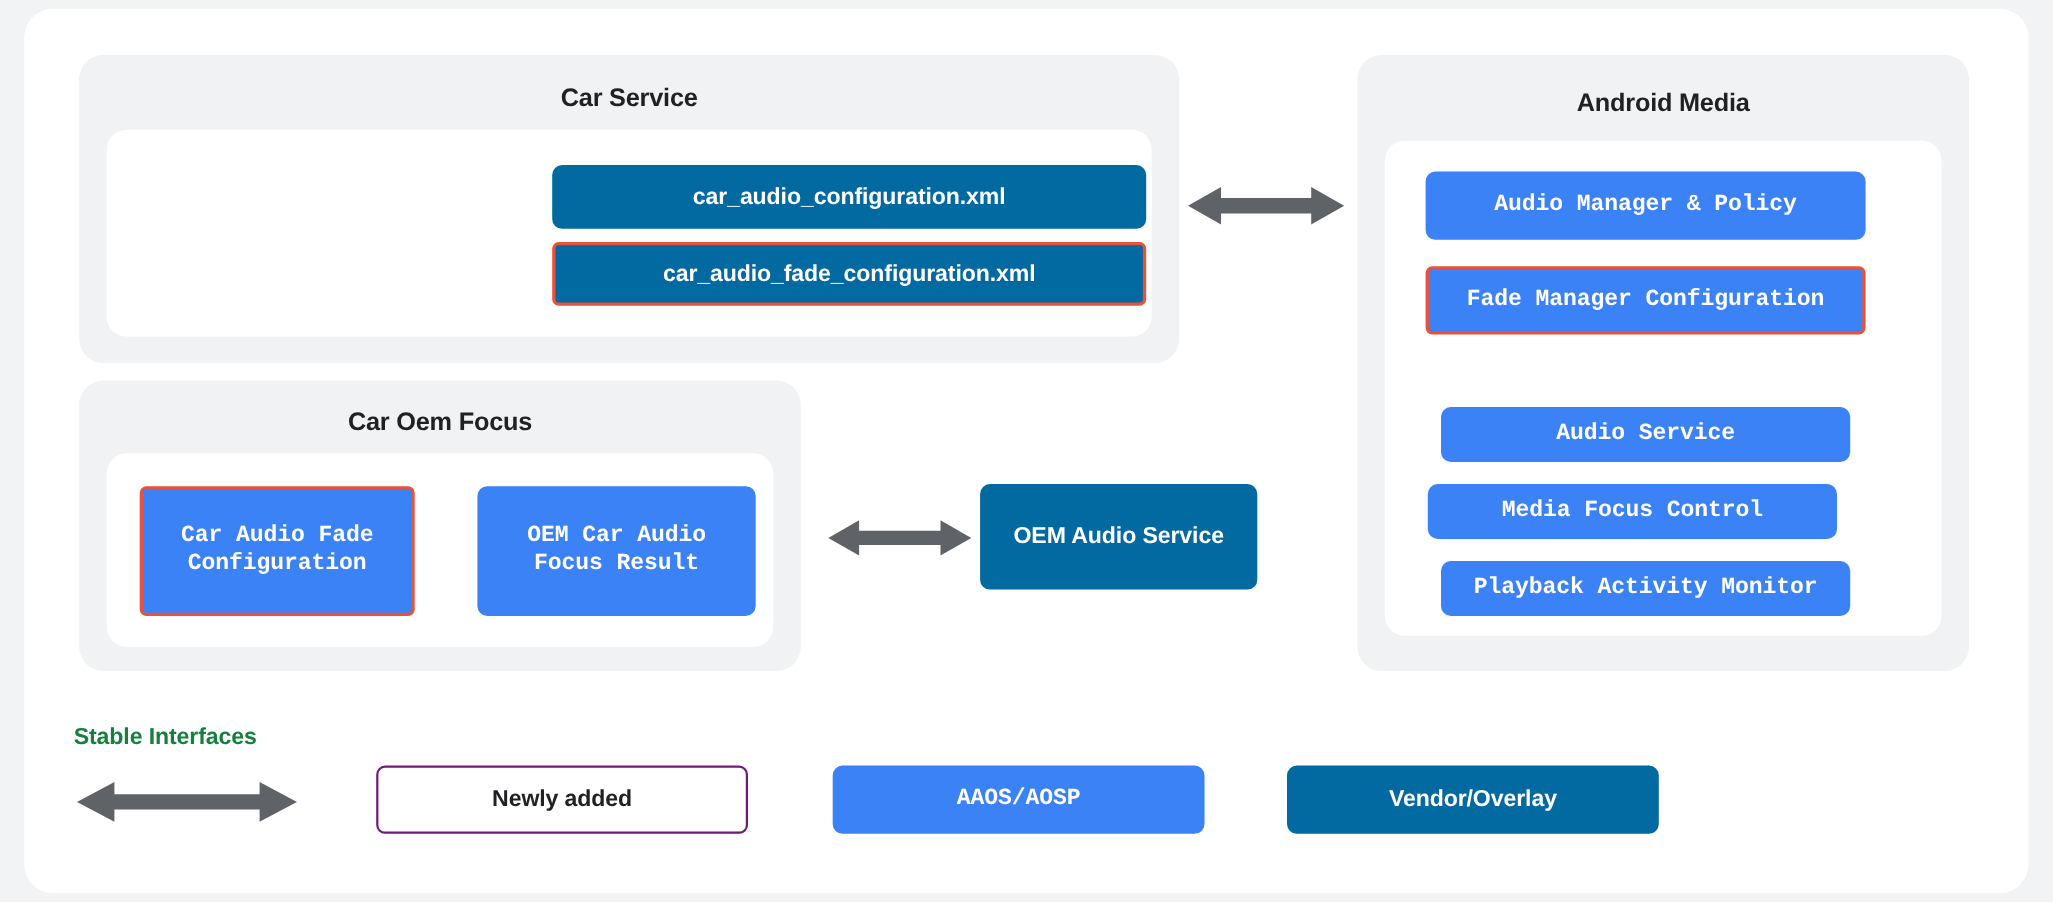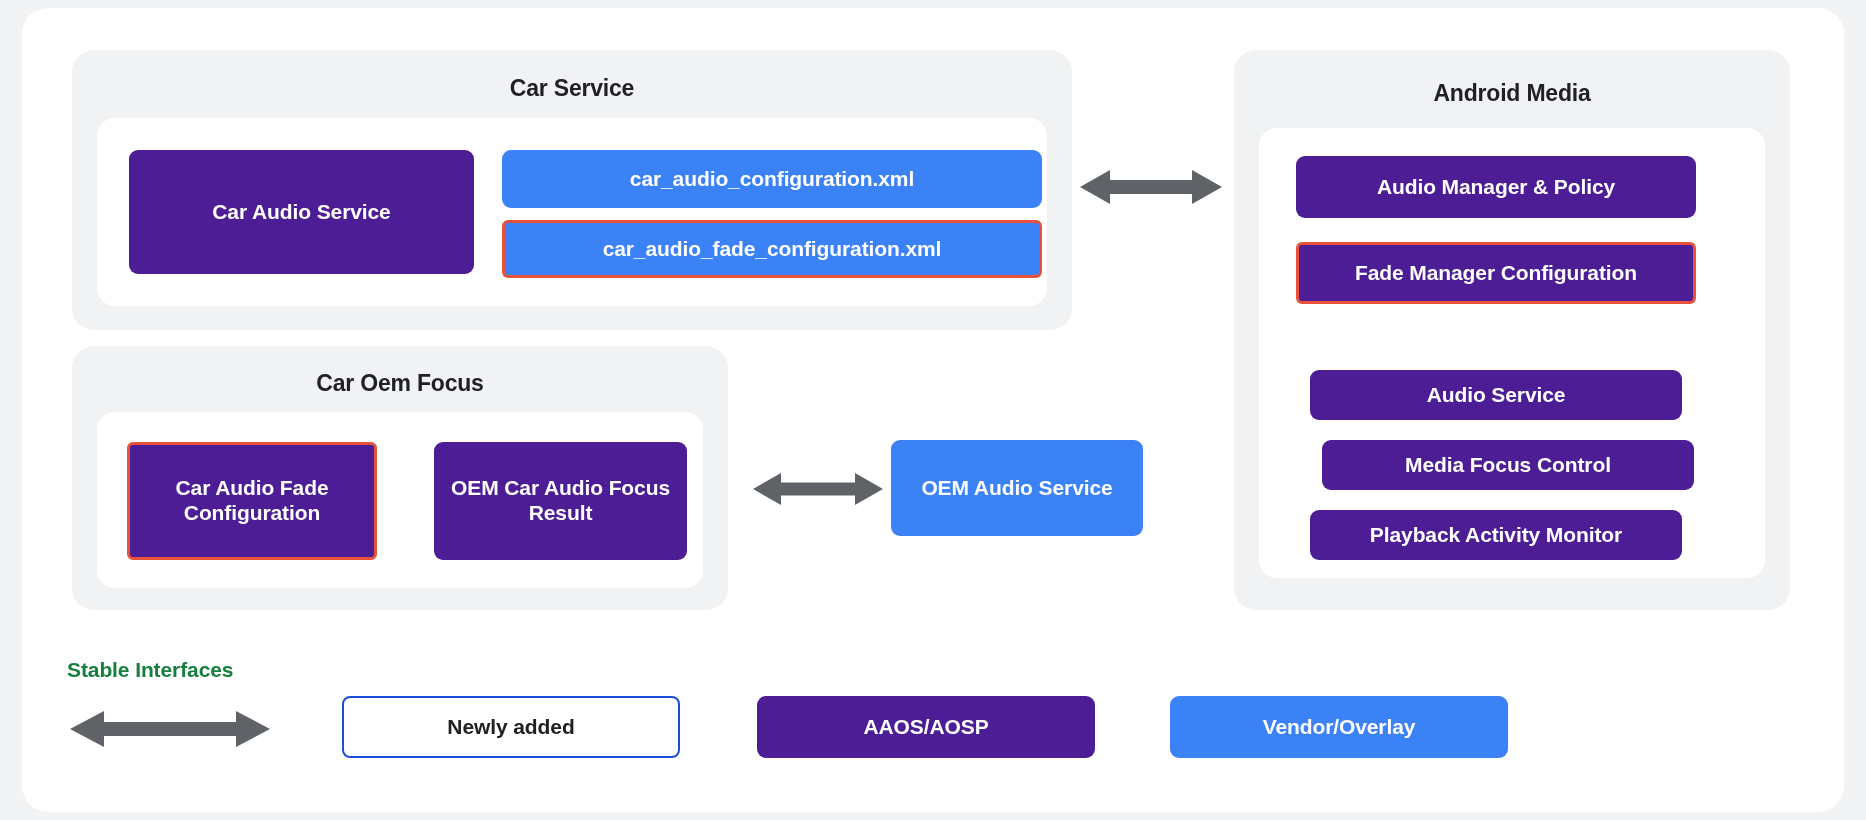--- a/index.html
+++ b/index.html
@@ -60,30 +60,30 @@
     justify-content: center;
     text-align: center;
     border-radius: 9px;
     font-size: 21px;
     font-weight: bold;
     color: #ffffff;
     line-height: 1.18;
     padding: 2px 8px;
     letter-spacing: -0.1px;
   }
-  .node.green { background: #4c1d95; }
-  .node.blue  { background: #3b82f6; }
+  .node.green { background: #3b82f6; font-family: Liberation Mono, monospace; }
+  .node.blue  { background: #0369a1; }
   .node.highlight {
     border: 3px solid #e8513a;
     border-radius: 6px;
   }
   .node.plain {
     background: #ffffff;
     color: #202124;
-    border: 2px solid #1d4ed8;
+    border: 2px solid #701a75;
     border-radius: 8px;
   }
 
   
   .arrow { position: absolute; }
   .arrow svg { display: block; }
 
   
   .legend-label {
     position: absolute;
@@ -97,21 +97,20 @@
 </head>
 <body>
 
 <div id="stage">
   <div class="page-card">
 
     <div class="group" style="left:50px; top:42px; width:1000px; height:280px;">
       <div class="group-title" style="top:25px;">Car Service</div>
       <div class="well" style="left:25px; top:68px; width:950px; height:188px;"></div>
 
-      <div class="node green" style="left:57px; top:100px; width:345px; height:124px;">Car Audio Service</div>
 
       <div class="node blue" style="left:430px; top:100px; width:540px; height:58px;">car_audio_configuration.xml</div>
 
       <div class="node blue highlight" style="left:430px; top:170px; width:540px; height:58px;">car_audio_fade_configuration.xml</div>
     </div>
 
     <div class="group" style="left:50px; top:338px; width:656px; height:264px;">
       <div class="group-title" style="top:24px;">Car Oem Focus</div>
       <div class="well" style="left:25px; top:66px; width:606px; height:176px;"></div>
 
@@ -125,21 +124,21 @@
     <div class="group" style="left:1212px; top:42px; width:556px; height:560px;padding-left:16px;">
       <div class="group-title" style="top:30px;">Android Media</div>
       <div class="well" style="left:25px; top:78px; width:506px; height:450px;"></div>
 
       <div class="node green" style="left:62px; top:106px; width:400px; height:62px;">Audio Manager &amp; Policy</div>
 
       <div class="node green highlight" style="left:62px; top:192px; width:400px; height:62px;">Fade Manager Configuration</div>
 
       <div class="node green" style="left:76px; top:320px; width:372px; height:50px;">Audio Service</div>
 
-      <div class="node green" style="left:88px; top:390px; width:372px; height:50px;">Media Focus Control</div>
+      <div class="node green" style="left:64px; top:390px; width:372px; height:50px;">Media Focus Control</div>
 
       <div class="node green" style="left:76px; top:460px; width:372px; height:50px;">Playback Activity Monitor</div>
     </div>
 
     <div class="arrow" style="left:1058px; top:158px;">
       <svg width="142" height="42" viewBox="0 0 142 42">
         <path d="M0 21 L30 4 L30 14 L112 14 L112 4 L142 21 L112 38 L112 28 L30 28 L30 38 Z" fill="#5f6368"></path>
       </svg>
     </div>
 

